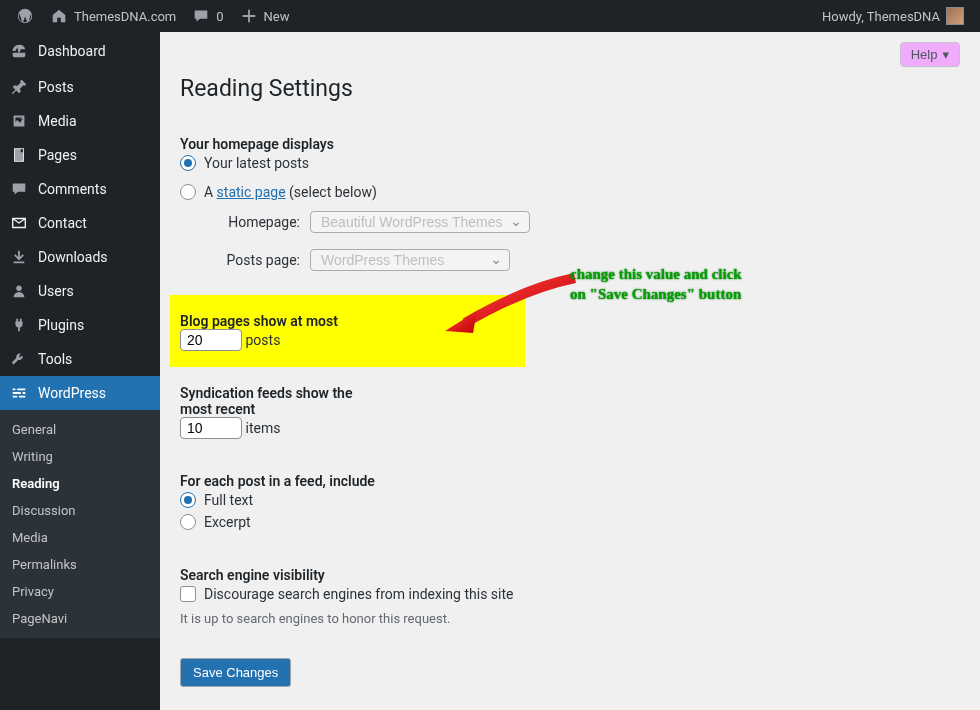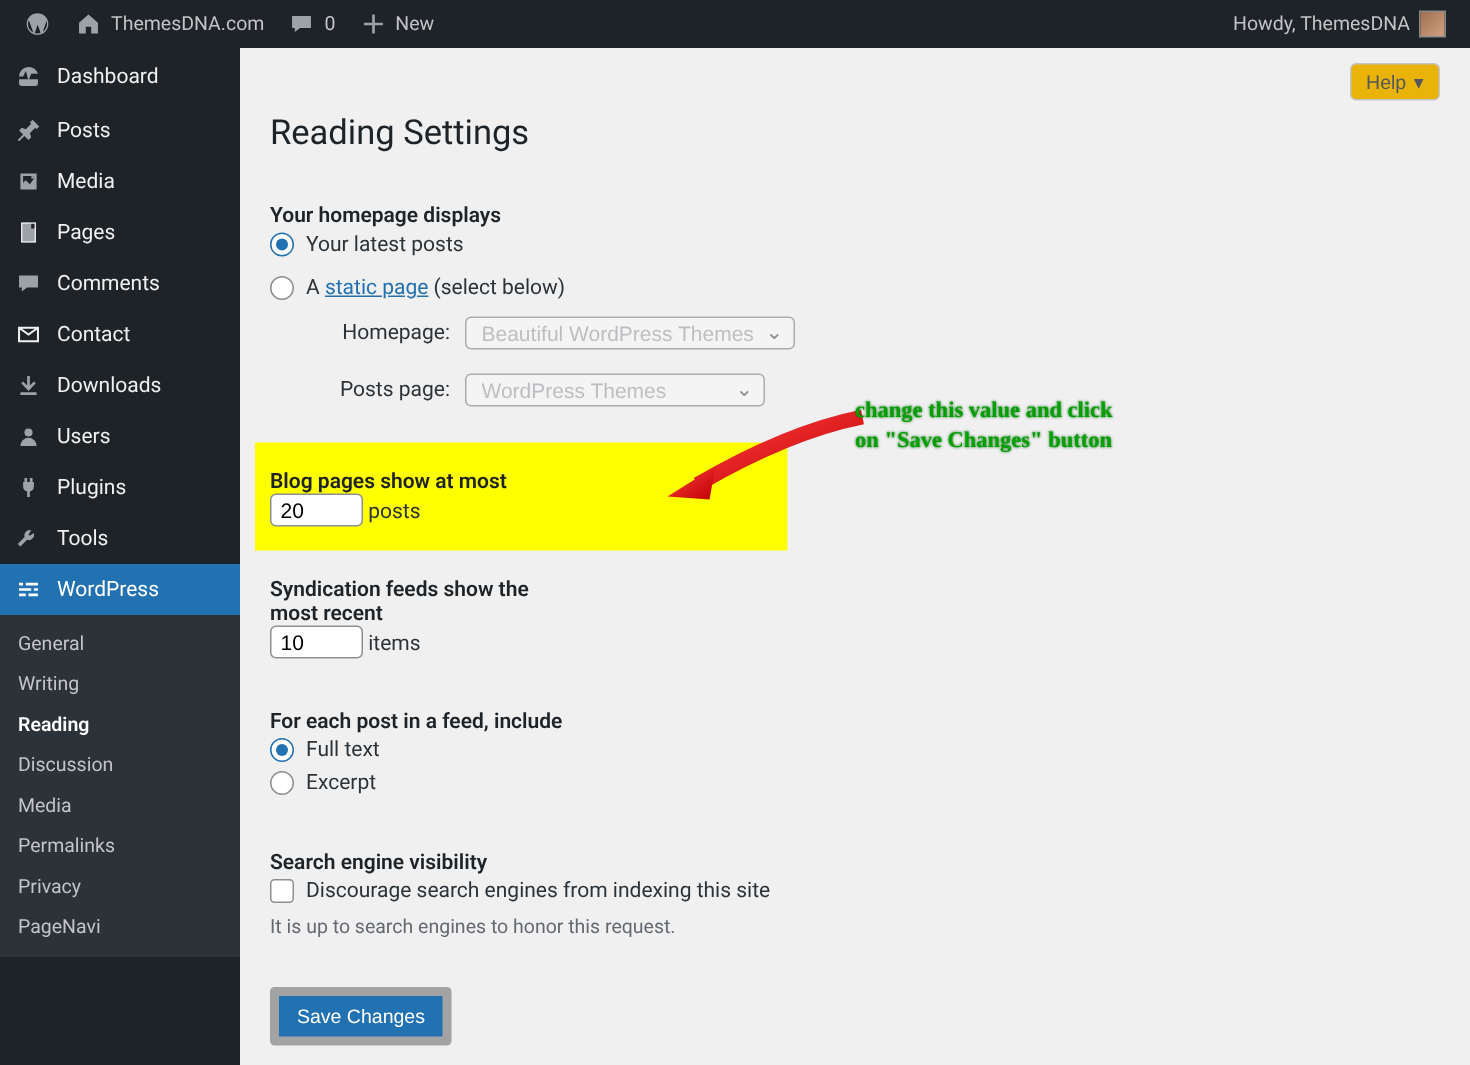--- a/index.html
+++ b/index.html
@@ -20,42 +20,42 @@
 .menu-item.current::after { content: ""; position: absolute; right: -8px; top: 50%; transform: translateY(-50%); border: 8px solid transparent; border-right-color: #f0f0f1; }
 .menu-item svg { width: 18px; height: 18px; fill: #9ca2a7; flex-shrink: 0; }
 .menu-item.current svg { fill: #fff; }
 .submenu { background: #2c3338; padding: 6px 0; }
 .submenu-item { padding: 6px 12px; font-size: 13px; color: #c3c4c7; cursor: pointer; }
 .submenu-item.current { color: #fff; font-weight: 600; }
 
 
 .content { position: absolute; left: 160px; right: 0; top: 32px; bottom: 0; background: #f0f0f1; padding: 0 20px 20px; overflow: auto; }
 .content-head { display: flex; justify-content: flex-end; padding-top: 10px; }
-.help-btn { background: #eab308; border: 1px solid #c3c4c7; border-radius: 4px; padding: 4px 10px; font-size: 13px; color: #50575e; cursor: pointer; display: flex; align-items: center; gap: 5px; }
+.help-btn { background: #f0abfc; border: 1px solid #c3c4c7; border-radius: 4px; padding: 4px 10px; font-size: 13px; color: #50575e; cursor: pointer; display: flex; align-items: center; gap: 5px; }
 h1.page-title { font-size: 23px; font-weight: 400; color: #1d2327; padding: 8px 0 16px; }
 
 .form-row { display: flex; align-items: flex-start; padding: 16px 0; flex-direction: column; }
 .form-row.highlight { background: #ffff00; margin-left: -10px; padding-left: 10px; width: 345px; box-sizing: content-box; }
 .form-label { width: 220px; font-weight: 600; color: #1d2327; font-size: 14px; padding-top: 2px; }
 .form-field { flex: 1; font-size: 14px; color: #2c3338; }
 .radio-row, .check-row { display: flex; align-items: center; gap: 8px; padding: 3px 0; }
 input[type=radio], input[type=checkbox] { width: 16px; height: 16px; border: 1px solid #8c8f94; border-radius: 50%; appearance: none; background: #fff; position: relative; cursor: pointer; }
 input[type=checkbox] { border-radius: 3px; }
 input[type=radio]:checked { border-color: #2271b1; }
 input[type=radio]:checked::after { content: ""; position: absolute; left: 3px; top: 3px; width: 8px; height: 8px; border-radius: 50%; background: #2271b1; }
 input[type=number] { width: 62px; padding: 2px 6px; border: 1px solid #8c8f94; border-radius: 4px; font-size: 14px; background: #fff; }
 select { padding: 2px 26px 2px 10px; border: 1px solid #8c8f94; border-radius: 4px; font-size: 14px; background: #fff; color: #8c8f94; appearance: none; min-width: 200px; position: relative; }
 .select-wrap { position: relative; display: inline-block; }
 .select-wrap::after { content: "⌄"; position: absolute; right: 8px; top: 2px; color: #8c8f94; pointer-events: none; }
 select:disabled { background: #f6f7f7; color: #a7aaad; }
 .sub-row { display: flex; align-items: center; gap: 10px; padding: 8px 0; margin-left: 40px; }
 .sub-row label { color: #2c3338; font-size: 14px; min-width: 80px; text-align: right; }
 a.wp-link { color: #2271b1; text-decoration: underline; }
 .desc { color: #646970; font-size: 13px; padding-top: 6px; }
-.save-btn { background: #2271b1; color: #fff; border: 6px solid #a3a3a3; border-radius: 3px; padding: 6px 12px; font-size: 13px; cursor: pointer; margin-top: 16px; }
+.save-btn { background: #2271b1; color: #fff; border: 1px solid #a3a3a3; border-radius: 3px; padding: 6px 12px; font-size: 13px; cursor: pointer; margin-top: 16px; }
 
 
 .annotation { position: absolute; left: 435px; top: 265px; pointer-events: none; z-index: 100; }
 .anno-text { position: absolute; left: 135px; top: 0; color: #00a000; font-family: "Comic Sans MS", cursive; font-weight: bold; font-size: 15px; text-shadow: 0 0 2px #006400; white-space: nowrap; line-height: 1.3; }
 .arrow-svg { position: absolute; left: 0; top: 8px; }
 </style>
 </head>
 <body>
 
 <svg width="0" height="0" style="position:absolute">

